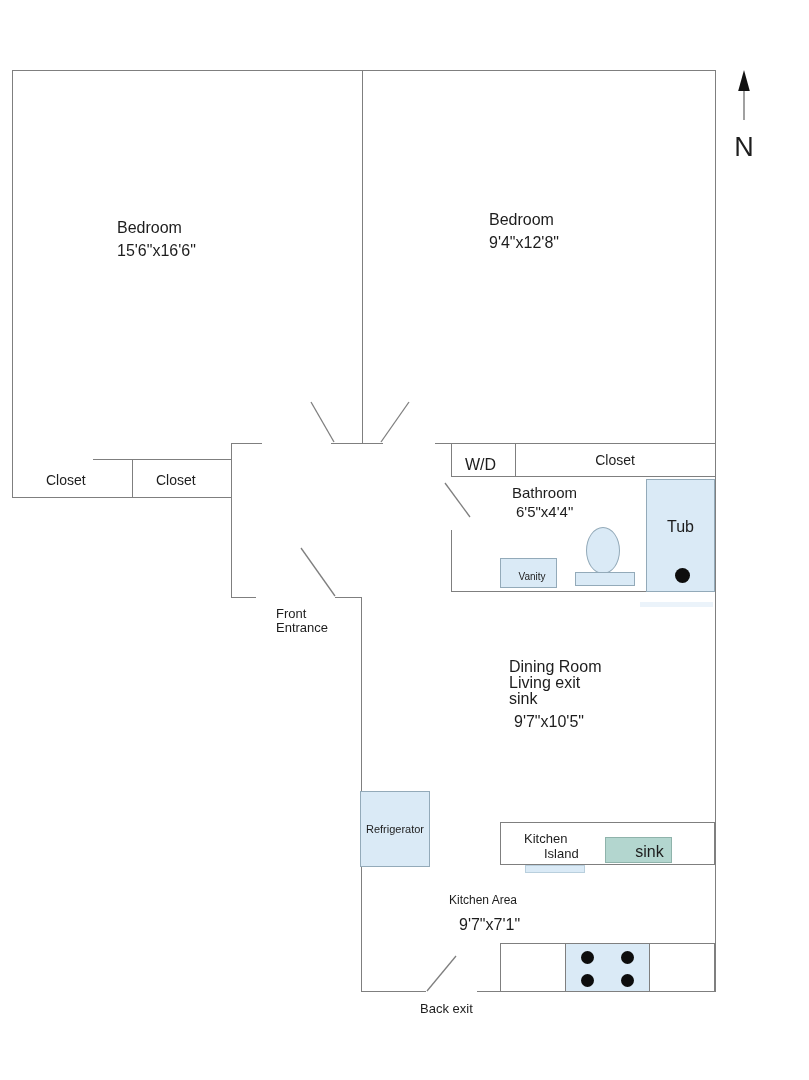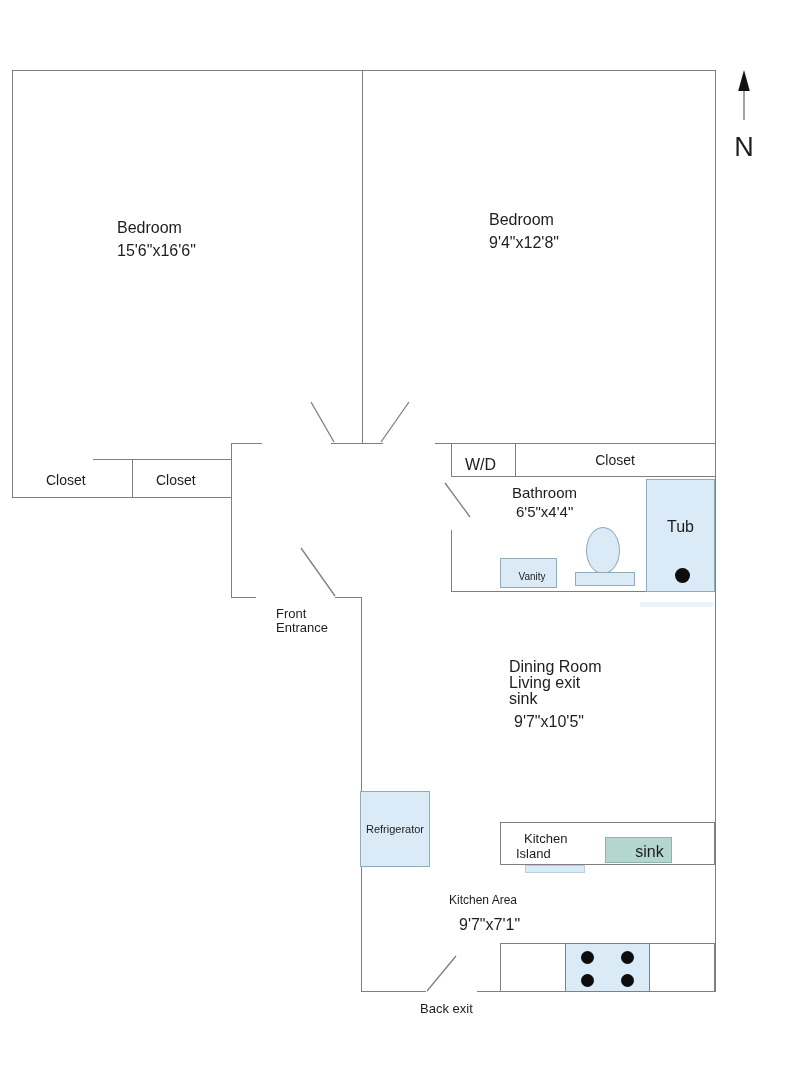--- a/index.html
+++ b/index.html
@@ -105,21 +105,21 @@
   <div class="lbl" style="left:276px; top:621px; font-size:13px;">Entrance</div>
 
   <div class="lbl" style="left:509px; top:658px; font-size:16px;">Dining Room</div>
   <div class="lbl" style="left:509px; top:674px; font-size:16px;">Living exit</div>
   <div class="lbl" style="left:509px; top:690px; font-size:16px;">sink</div>
   <div class="lbl" style="left:514px; top:713px; font-size:16px;">9'7"x10'5"</div>
 
   <div class="lbl center" style="left:360px; top:823px; width:70px; font-size:11px;">Refrigerator</div>
 
   <div class="lbl" style="left:524px; top:832px; font-size:13px;">Kitchen</div>
-  <div class="lbl" style="left:516px; top:847px; font-size:13px;">Island</div>
+  <div class="lbl" style="left:544px; top:847px; font-size:13px;">Island</div>
   <div class="lbl center" style="left:605px; top:843px; width:89px; font-size:16px;">sink</div>
 
   <div class="lbl" style="left:449px; top:894px; font-size:12px;">Kitchen Area</div>
   <div class="lbl" style="left:459px; top:916px; font-size:16px;">9'7"x7'1"</div>
 
   <div class="lbl" style="left:420px; top:1002px; font-size:13px;">Back exit</div>
 
   <div class="lbl center" style="left:730px; top:132px; width:28px; font-size:27px;">N</div>
 
 

